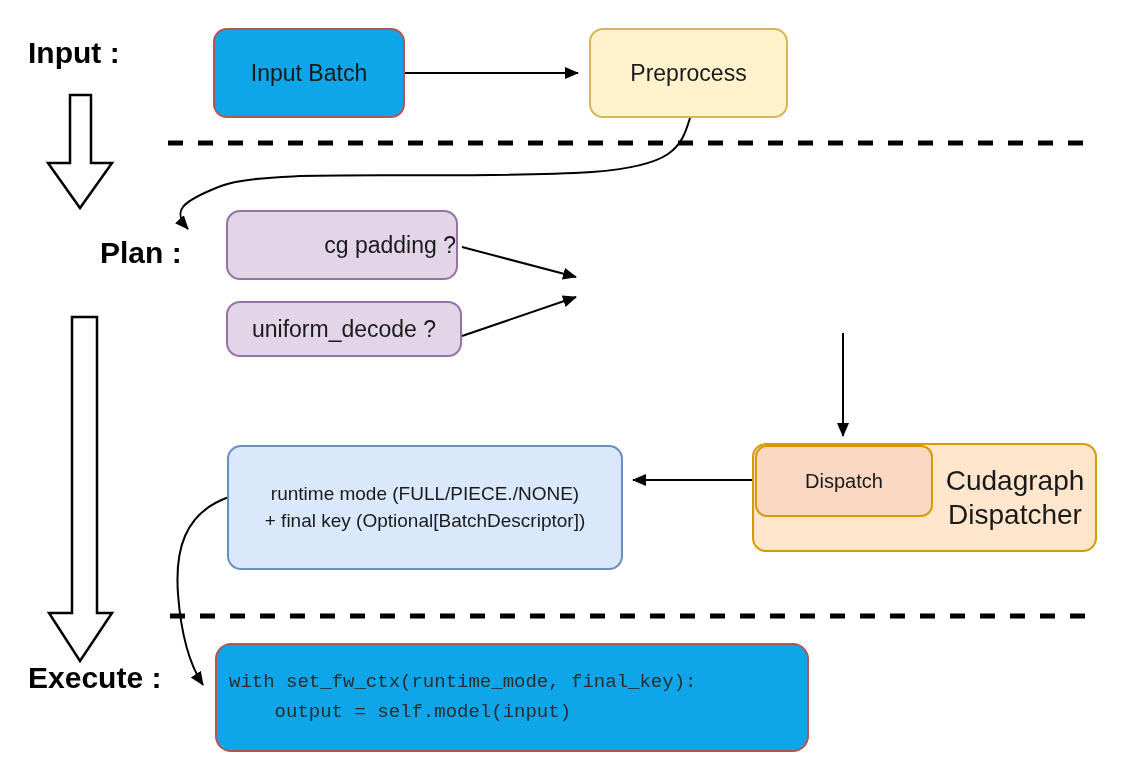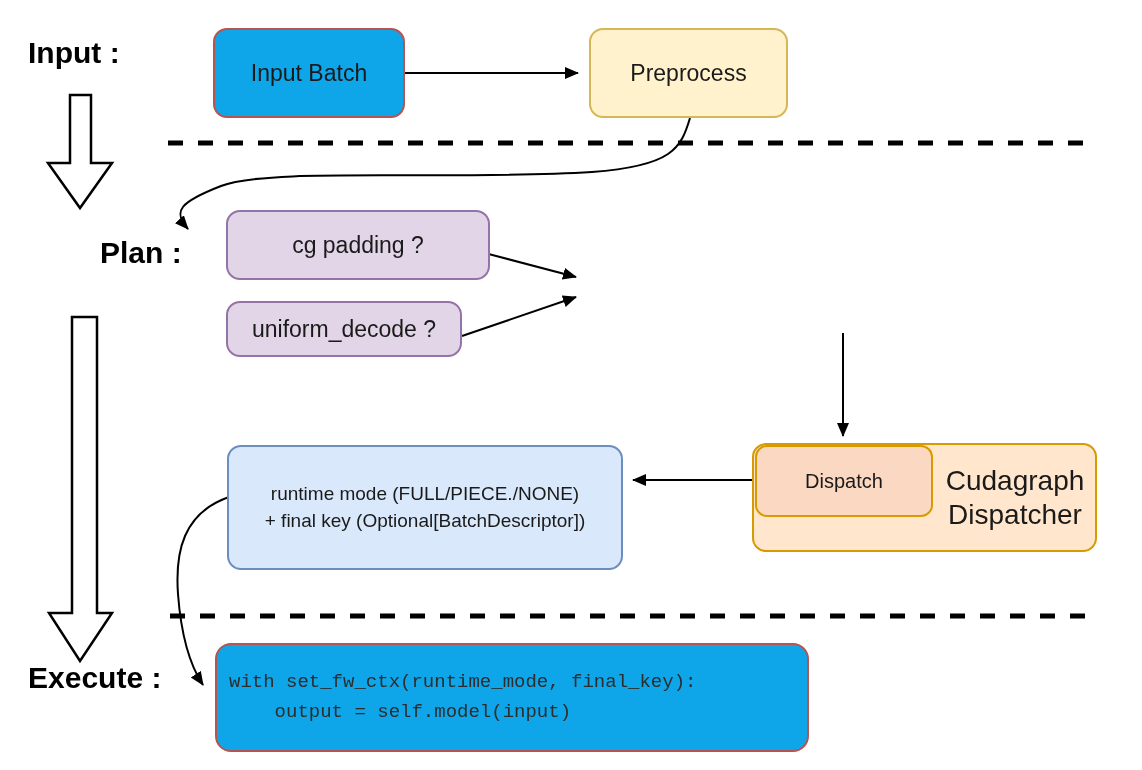--- a/index.html
+++ b/index.html
@@ -40,21 +40,21 @@
   .stage-label {
     position: absolute;
     font-weight: bold;
     font-size: 30px;
     color: #000;
     white-space: nowrap;
   }
 
   #node-input-batch    { left: 213px; top: 28px;  width: 192px; height: 90px;  font-size: 23px; }
   #node-preprocess     { left: 589px; top: 28px;  width: 199px; height: 90px;  font-size: 23px; }
-  #node-cg-padding     { left: 226px; top: 210px; width: 264px; height: 70px;  font-size: 23px; }
+  #node-cg-padding     { left: 226px; top: 210px; width: 232px; height: 70px;  font-size: 23px; justify-content: flex-end; }
   #node-uniform-decode { left: 226px; top: 301px; width: 236px; height: 56px;  font-size: 23px; }
   #node-init-key       { left: 587px; top: 227px; width: 468px; height: 106px; font-size: 22px; line-height: 1.36; }
   #node-cudagraph      { left: 752px; top: 443px; width: 345px; height: 109px; }
   #node-dispatch       { left: 755px; top: 445px; width: 178px; height: 72px;  font-size: 20px; border-radius: 12px; }
   #node-runtime-mode   { left: 227px; top: 445px; width: 396px; height: 125px; font-size: 19px; line-height: 1.42; }
   #node-execute-code   {
     left: 215px; top: 643px; width: 594px; height: 109px;
     border-radius: 16px;
     justify-content: flex-start;
     padding-left: 12px;

